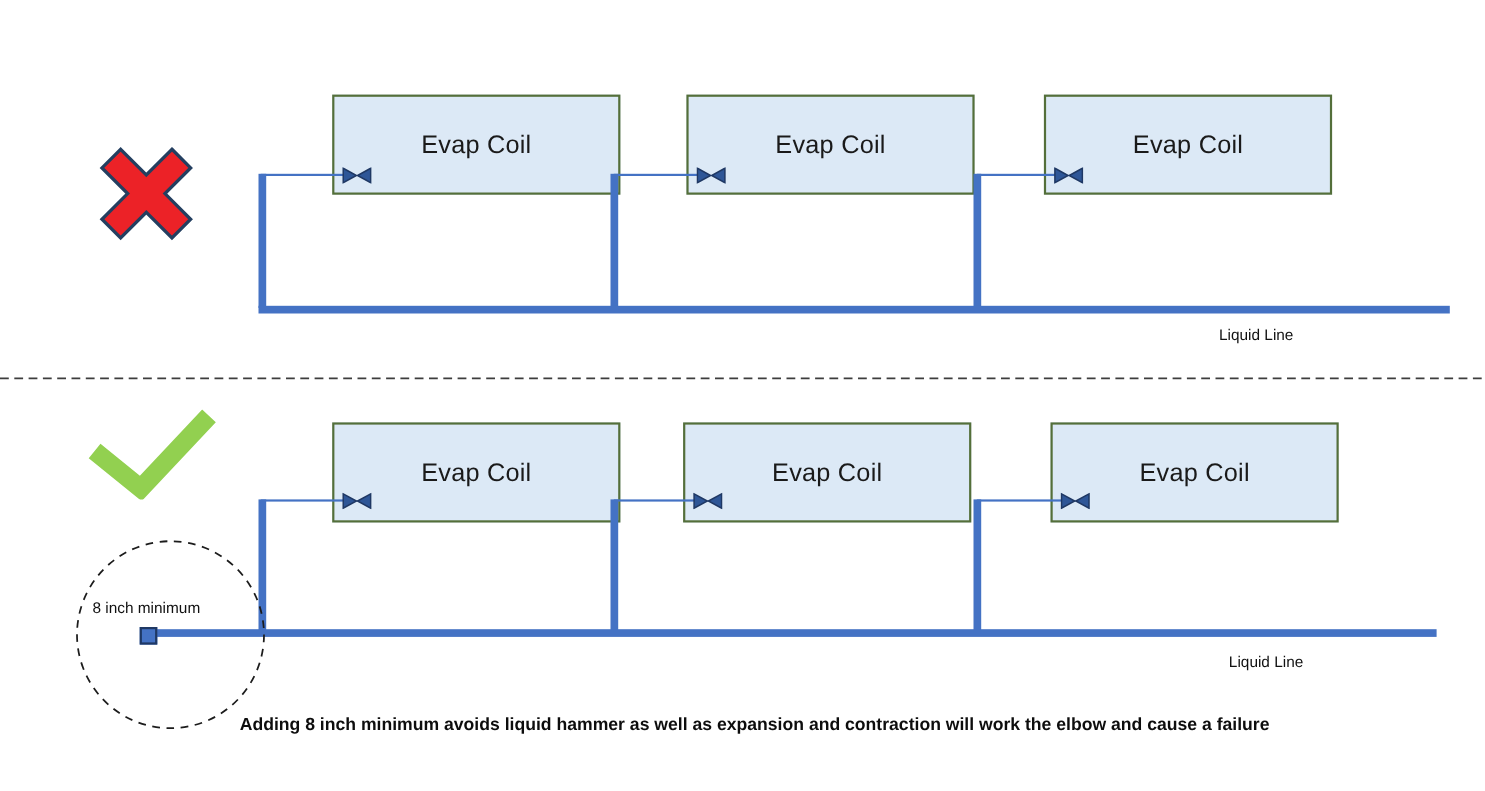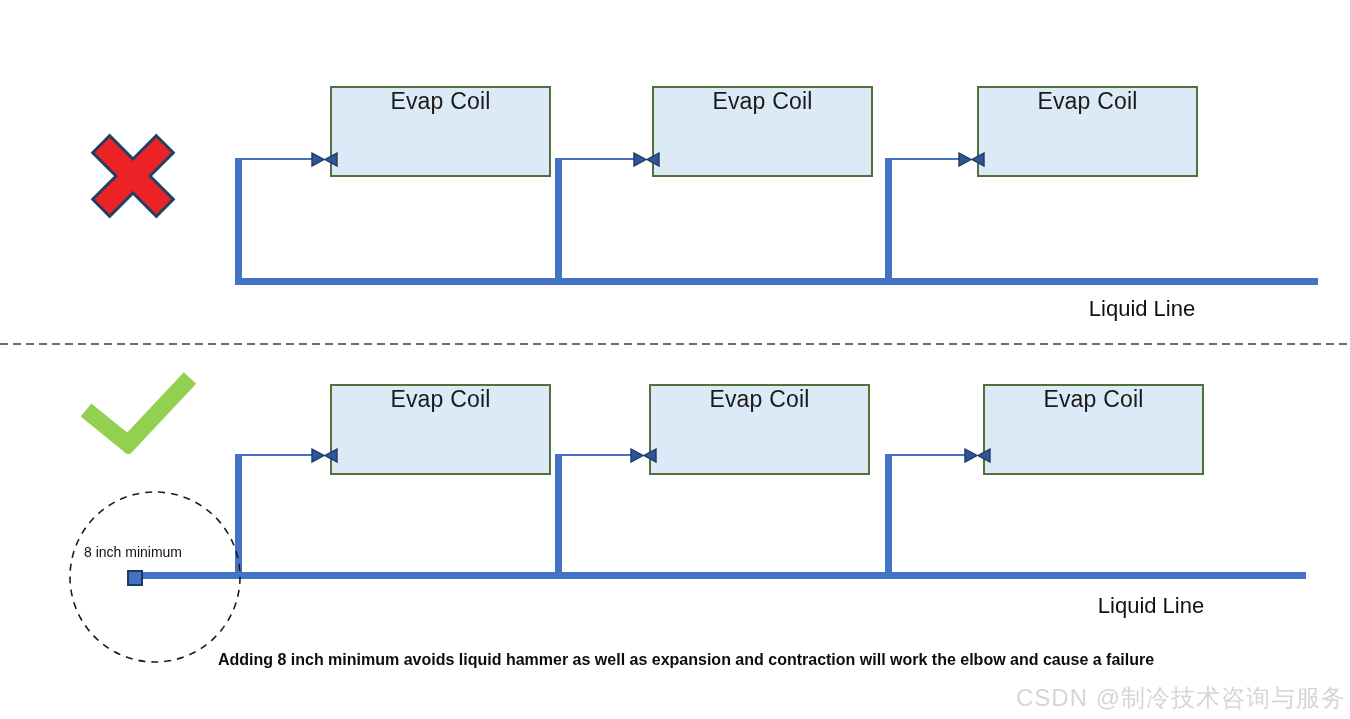--- a/index.html
+++ b/index.html
@@ -8,25 +8,25 @@
     width:1350px;height:719px;
     background:#ffffff;
     font-family:"Liberation Sans", sans-serif;
     overflow:hidden;
   }
   .abs{position:absolute;}
 
   
   .coil-box{
     position:absolute;
-    width:221px;height:91px;
+    width:262px;height:91px;
     background:#DCE9F6;
     border:2px solid #546F3A;
     box-sizing:border-box;
-    display:flex;justify-content:center;margin-left:28px;
+    display:flex;align-items:center;justify-content:center;
   }
   .coil-label{
     font-size:23px;color:#1a1a1a;letter-spacing:.2px;
   }
 
   
   .pipe-h{position:absolute;height:7px;background:#4472C4;}
   .pipe-v{position:absolute;width:7px;background:#4472C4;}
   .pipe-thin{position:absolute;height:2px;background:#4472C4;}
 
@@ -34,21 +34,21 @@
 
   .line-cap{
     position:absolute;
     width:12px;height:12px;
     background:#4472C4;
     border:2px solid #1F3864;
   }
 
   .liquid-label{
     position:absolute;width:220px;text-align:center;
-    font-size:22px;color:#111;
+    font-size:14px;color:#111;
   }
 
   .annotation-text{
     position:absolute;
     font-size:14px;color:#111;white-space:nowrap;
   }
 
   .caption{
     position:absolute;left:0;top:651px;width:1372px;
     text-align:center;
@@ -153,15 +153,14 @@
   <svg class="abs" style="left:66px;top:488px;" width="178" height="178">
     <circle cx="89" cy="89" r="85" fill="none" stroke="#1c1c1c" stroke-width="1.6" stroke-dasharray="7 6"></circle>
   </svg>
 
   <div class="annotation-text" style="left:84px;top:544px;">8 inch minimum</div>
 
   <div class="liquid-label" style="left:1041px;top:593px;">Liquid Line</div>
 
   <div class="caption">Adding 8 inch minimum avoids liquid hammer as well as expansion and contraction will work the elbow and cause a failure</div>
 
-  <div class="watermark">CSDN @制冷技术咨询与服务</div>
 
 </div>
 
 </body></html>

